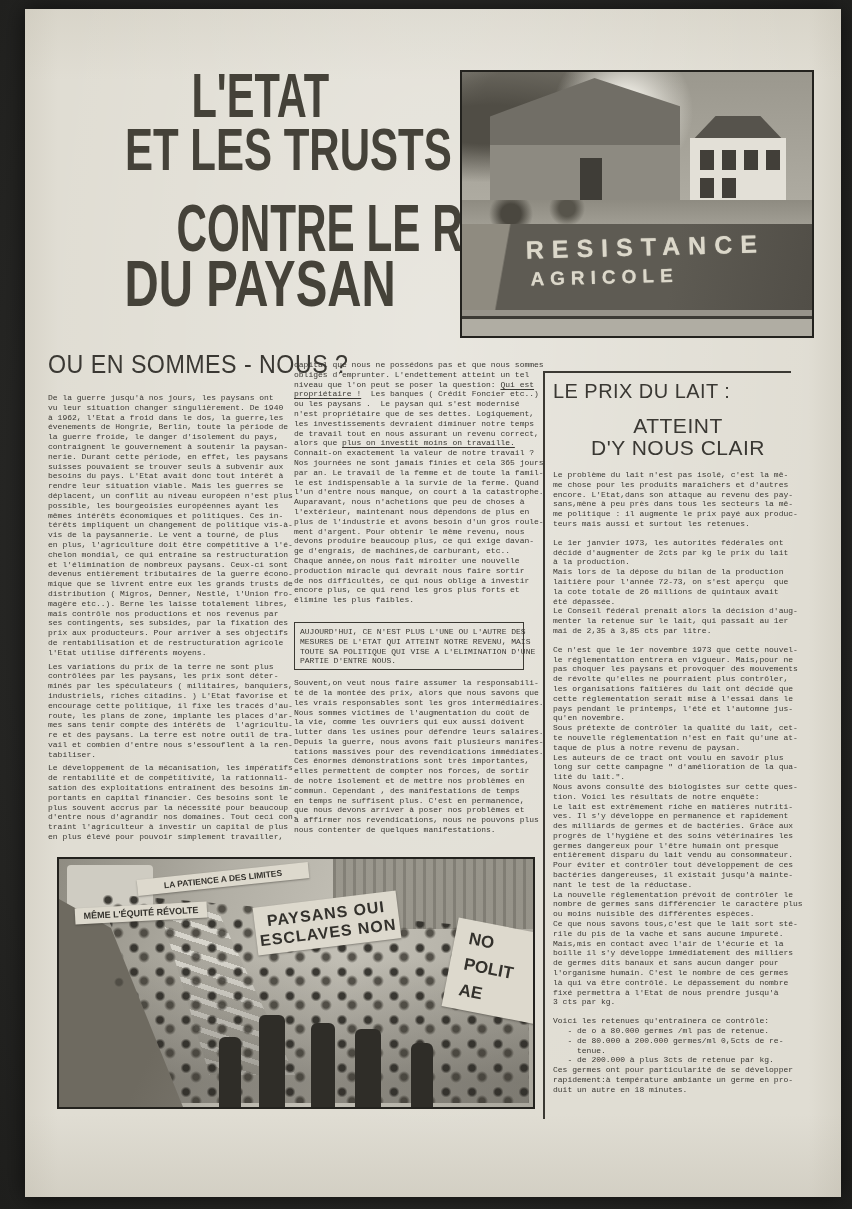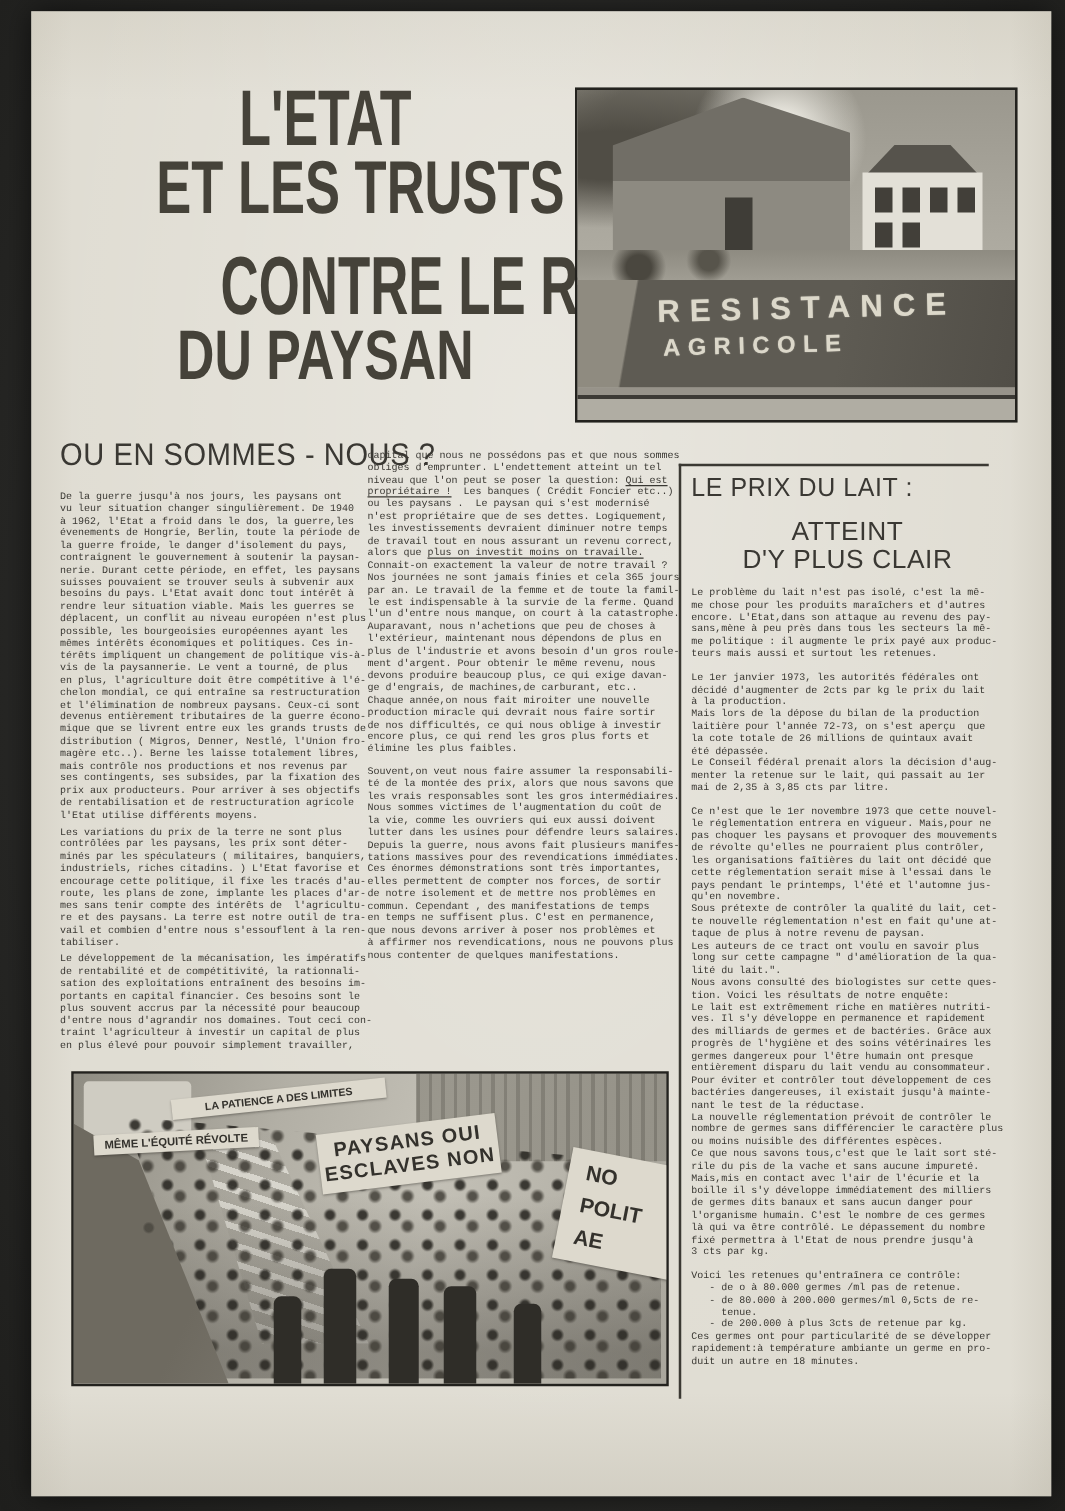--- a/index.html
+++ b/index.html
@@ -14,21 +14,21 @@
            linear-gradient(to right, rgba(190,185,170,.25), rgba(190,185,170,0) 4%, rgba(190,185,170,0) 96%, rgba(185,180,165,.28));
          box-shadow:0 0 22px rgba(0,0,0,.6);
          color:#383631;}
   
   .masthead{position:absolute;left:30px;top:56px;width:410px;text-align:center;color:#454239;}
   .tl{font-weight:700;white-space:nowrap;}
   .tl span{display:inline-block;transform-origin:50% 50%;}
   .tl1{font-size:63px;line-height:60px;}  .tl1 span{transform:scaleX(.66);}
   .tl2{font-size:60px;line-height:50px;}  .tl2 span{transform:scaleX(.70);}
   .tl3{font-size:66px;line-height:54px;margin-top:26px;} .tl3 span{transform:scaleX(.64);}
-  .tl4{font-size:56px;line-height:58px;}  .tl4 span{transform:scaleX(.74);}
+  .tl4{font-size:64px;line-height:58px;}  .tl4 span{transform:scaleX(.74);}
   
   .h-sommes{position:absolute;left:23px;top:341px;font-size:25px;color:#3a3833;
             transform:scaleX(.93);transform-origin:0 0;white-space:nowrap;letter-spacing:.5px;}
   
   .t{font-family:"Liberation Mono","DejaVu Sans Mono",monospace;font-size:8px;line-height:9.8px;
      white-space:pre;color:#3a3833;margin:0;}
   .u{text-decoration:underline;text-underline-offset:1.5px;}
   .col{position:absolute;}
   #col1{left:23px;top:384px;width:262px;}
   #col2{left:269px;top:351px;width:260px;}
@@ -207,20 +207,26 @@
 l'extérieur, maintenant nous dépendons de plus en
 plus de l'industrie et avons besoin d'un gros roule-
 ment d'argent. Pour obtenir le même revenu, nous
 devons produire beaucoup plus, ce qui exige davan-
 ge d'engrais, de machines,de carburant, etc..
 Chaque année,on nous fait miroiter une nouvelle
 production miracle qui devrait nous faire sortir
 de nos difficultés, ce qui nous oblige à investir
 encore plus, ce qui rend les gros plus forts et
 élimine les plus faibles.</span></p>
+      <div class="warnbox">
+        <p class="t">AUJOURD'HUI, CE N'EST PLUS L'UNE OU L'AUTRE DES
+MESURES DE L'ETAT QUI ATTEINT NOTRE REVENU, MAIS
+TOUTE SA POLITIQUE QUI VISE A L'ELIMINATION D'UNE
+PARTIE D'ENTRE NOUS.</p>
+      </div>
       <p class="t" id="col2-p2">Souvent,on veut nous faire assumer la responsabili-
 té de la montée des prix, alors que nous savons que
 les vrais responsables sont les gros intermédiaires.
 Nous sommes victimes de l'augmentation du coût de
 la vie, comme les ouvriers qui eux aussi doivent
 lutter dans les usines pour défendre leurs salaires.
 Depuis la guerre, nous avons fait plusieurs manifes-
 tations massives pour des revendications immédiates.
 Ces énormes démonstrations sont très importantes,
 elles permettent de compter nos forces, de sortir
@@ -232,21 +238,21 @@
 nous contenter de quelques manifestations.</p>
     </div>
 
     <div class="rule-top"></div>
     <div class="rule-left"></div>
 
     <div class="col" id="milk">
       <div class="h-milk">LE PRIX DU LAIT :</div>
       <div class="h-milk-sub">
         <div>ATTEINT</div>
-        <div>D'Y PLUS CLAIR</div>
+        <div>D'Y NOUS CLAIR</div>
       </div>
       <p class="t first">Le problème du lait n'est pas isolé, c'est la mê-
 me chose pour les produits maraîchers et d'autres
 encore. L'Etat,dans son attaque au revenu des pay-
 sans,mène à peu près dans tous les secteurs la mê-
 me politique : il augmente le prix payé aux produc-
 teurs mais aussi et surtout les retenues.</p>
       <p class="t">Le 1er janvier 1973, les autorités fédérales ont
 décidé d'augmenter de 2cts par kg le prix du lait
 à la production.

